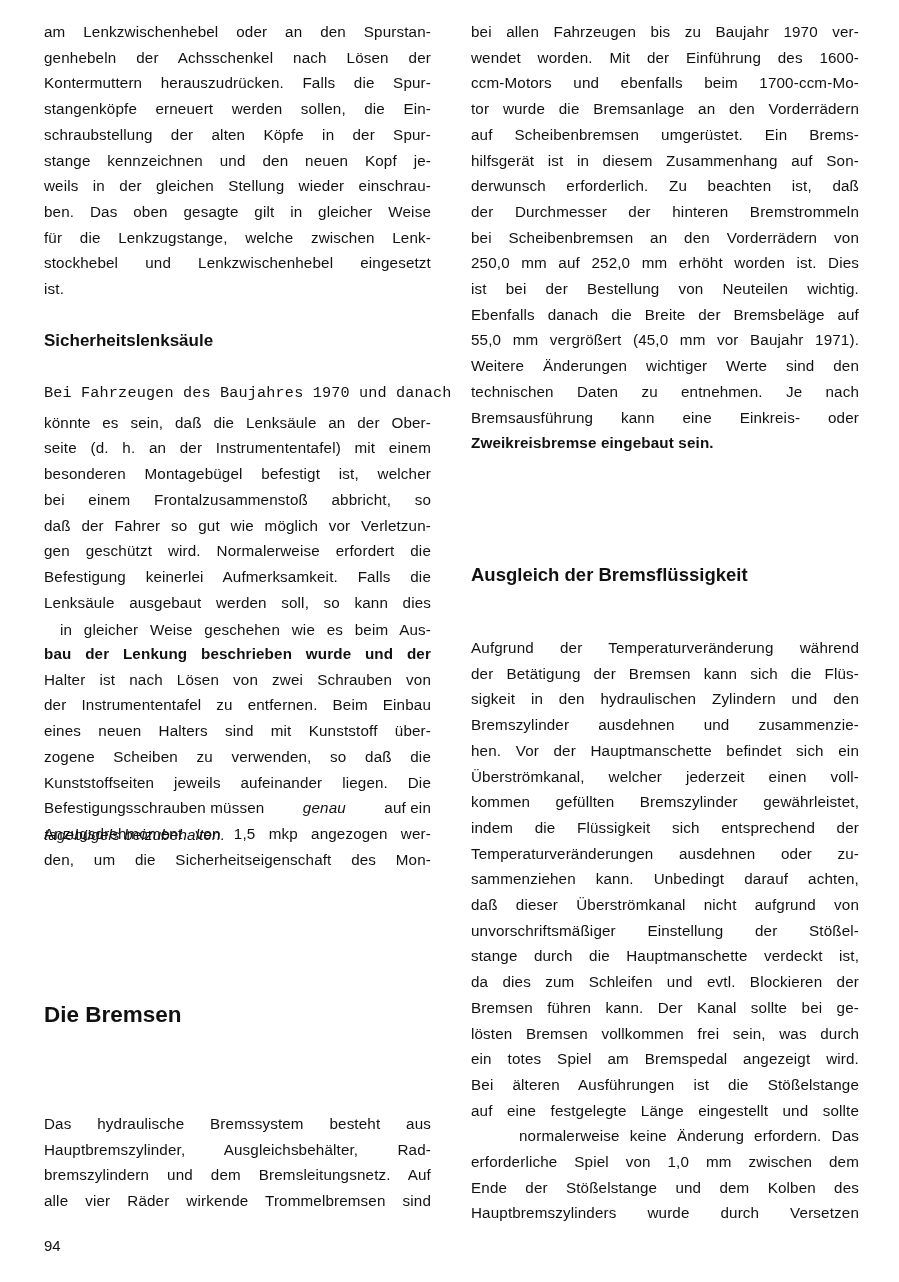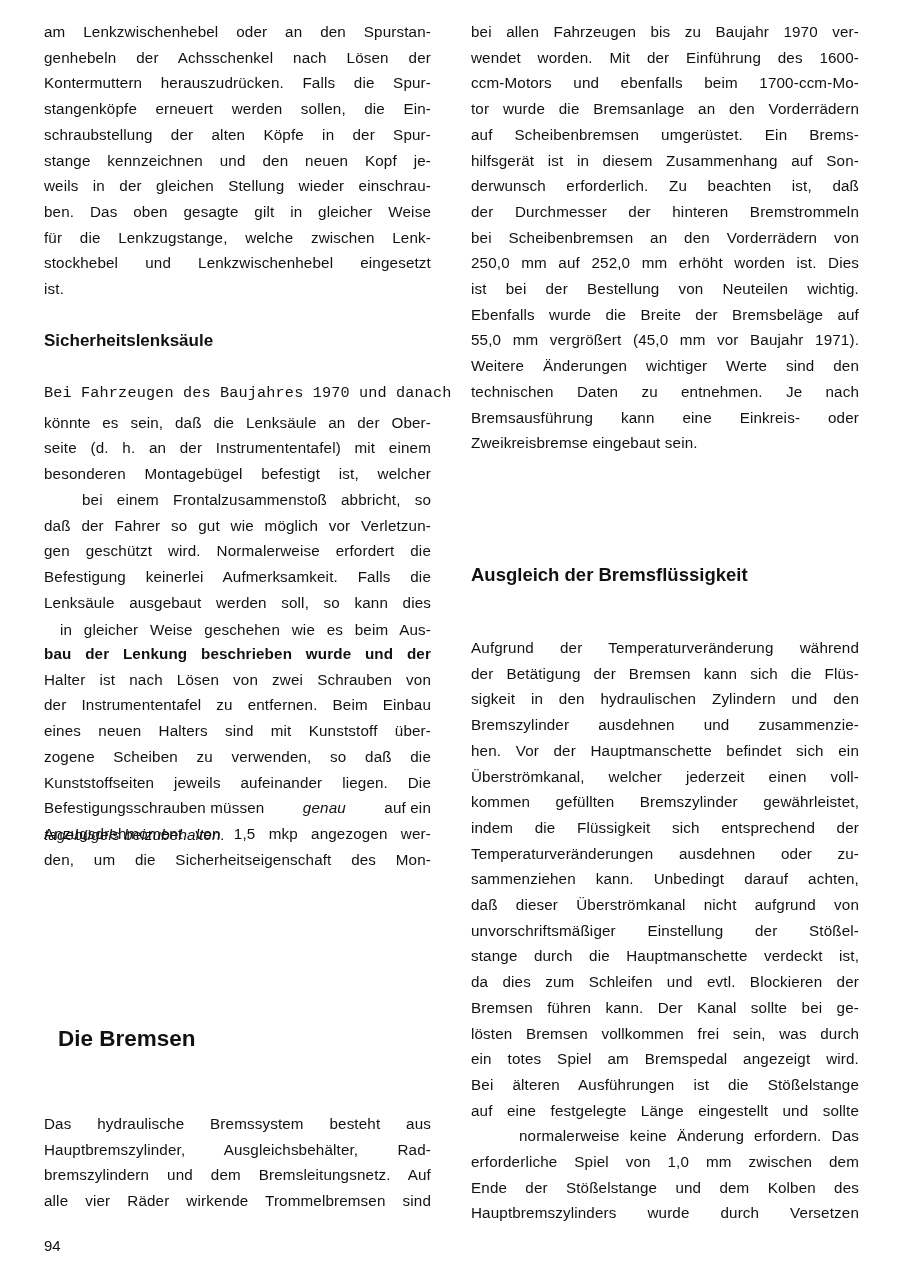--- a/index.html
+++ b/index.html
@@ -38,38 +38,38 @@
       <div class="line" style="top: 228.6px;">für die Lenkzugstange, welche zwischen Lenk-</div>
       <div class="line" style="top: 254.3px;">stockhebel und Lenkzwischenhebel eingesetzt</div>
       <div class="line last" style="top: 280px;">ist.</div>
     </div>
   <div class="h2" style="top:331px;">Sicherheitslenksäule</div>
   <div id="lp2">
       <div class="line" style="top: 384px; font-family: Liberation Mono, monospace;">Bei Fahrzeugen des Baujahres 1970 und danach</div>
       <div class="line" style="top: 413.7px;">könnte es sein, daß die Lenksäule an der Ober-</div>
       <div class="line" style="top: 439.4px;">seite (d. h. an der Instrumententafel) mit einem</div>
       <div class="line" style="top: 465.1px;">besonderen Montagebügel befestigt ist, welcher</div>
-      <div class="line" style="top: 490.8px; margin-left: 38px;">bei einem Frontalzusammenstoß abbricht, so</div>
+      <div class="line" style="top: 490.8px;">bei einem Frontalzusammenstoß abbricht, so</div>
       <div class="line" style="top: 516.5px;">daß der Fahrer so gut wie möglich vor Verletzun-</div>
       <div class="line" style="top: 542.2px;">gen geschützt wird. Normalerweise erfordert die</div>
       <div class="line" style="top: 567.9px;">Befestigung keinerlei Aufmerksamkeit. Falls die</div>
       <div class="line" style="top: 593.6px;">Lenksäule ausgebaut werden soll, so kann dies</div>
       <div class="line" style="top: 621px; margin-left: 16px;">in gleicher Weise geschehen wie es beim Aus-</div>
       <div class="line" style="top: 645px; font-weight: bold;">bau der Lenkung beschrieben wurde und der</div>
       <div class="line" style="top: 670.7px;">Halter ist nach Lösen von zwei Schrauben von</div>
       <div class="line" style="top: 696.4px;">der Instrumententafel zu entfernen. Beim Einbau</div>
       <div class="line" style="top: 722.1px;">eines neuen Halters sind mit Kunststoff über-</div>
       <div class="line" style="top: 747.8px;">zogene Scheiben zu verwenden, so daß die</div>
       <div class="line" style="top: 773.5px;">Kunststoffseiten jeweils aufeinander liegen. Die</div>
       <div class="line" style="top: 799.2px; display: flex; justify-content: space-between; white-space: pre;"><span>Befestigungsschrauben müssen </span><em>genau</em><span> auf ein</span></div>
       <div class="line" style="top: 824.9px;">Anzugsdrehmoment von 1,5 mkp angezogen wer-</div>
       <div class="line" style="top: 850.6px;">den, um die Sicherheitseigenschaft des Mon-</div>
       <div class="line last" style="top: 826px; font-style: italic;">tagebügels beizubehalten.</div>
     </div>
-  <div class="h1" style="top:1026px;margin-left:14px;">Die Bremsen</div>
+  <div class="h1" style="top:1002px;">Die Bremsen</div>
   <div id="lp3">
       <div class="line" style="top: 1115px;">Das hydraulische Bremssystem besteht aus</div>
       <div class="line" style="top: 1140.7px;">Hauptbremszylinder, Ausgleichsbehälter, Rad-</div>
       <div class="line" style="top: 1166.4px;">bremszylindern und dem Bremsleitungsnetz. Auf</div>
       <div class="line" style="top: 1192.1px;">alle vier Räder wirkende Trommelbremsen sind</div>
     </div>
 </div>
 
 <div class="col" id="col-right">
   <div id="rp1">
@@ -77,26 +77,26 @@
       <div class="line" style="top: 48.7px;">wendet worden. Mit der Einführung des 1600-</div>
       <div class="line" style="top: 74.4px;">ccm-Motors und ebenfalls beim 1700-ccm-Mo-</div>
       <div class="line" style="top: 100.1px;">tor wurde die Bremsanlage an den Vorderrädern</div>
       <div class="line" style="top: 125.8px;">auf Scheibenbremsen umgerüstet. Ein Brems-</div>
       <div class="line" style="top: 151.5px;">hilfsgerät ist in diesem Zusammenhang auf Son-</div>
       <div class="line" style="top: 177.2px;">derwunsch erforderlich. Zu beachten ist, daß</div>
       <div class="line" style="top: 202.9px;">der Durchmesser der hinteren Bremstrommeln</div>
       <div class="line" style="top: 228.6px;">bei Scheibenbremsen an den Vorderrädern von</div>
       <div class="line" style="top: 254.3px;">250,0 mm auf 252,0 mm erhöht worden ist. Dies</div>
       <div class="line" style="top: 280px;">ist bei der Bestellung von Neuteilen wichtig.</div>
-      <div class="line" style="top: 305.7px;">Ebenfalls wurde die Breite der Bremsbeläge auf</div>
+      <div class="line" style="top: 305.7px;">Ebenfalls danach die Breite der Bremsbeläge auf</div>
       <div class="line" style="top: 331.4px;">55,0 mm vergrößert (45,0 mm vor Baujahr 1971).</div>
       <div class="line" style="top: 357.1px;">Weitere Änderungen wichtiger Werte sind den</div>
       <div class="line" style="top: 382.8px;">technischen Daten zu entnehmen. Je nach</div>
       <div class="line" style="top: 408.5px;">Bremsausführung kann eine Einkreis- oder</div>
-      <div class="line last" style="top: 434.2px;">Zweikreisbremse eingebaut sein.</div>
+      <div class="line last" style="top: 434.2px; font-weight: bold;">Zweikreisbremse eingebaut sein.</div>
     </div>
   <div class="h2" style="top:564px; font-size:18.5px;">Ausgleich der Bremsflüssigkeit</div>
   <div id="rp2">
       <div class="line" style="top: 639px;">Aufgrund der Temperaturveränderung während</div>
       <div class="line" style="top: 664.7px;">der Betätigung der Bremsen kann sich die Flüs-</div>
       <div class="line" style="top: 690.4px;">sigkeit in den hydraulischen Zylindern und den</div>
       <div class="line" style="top: 716.1px;">Bremszylinder ausdehnen und zusammenzie-</div>
       <div class="line" style="top: 741.8px;">hen. Vor der Hauptmanschette befindet sich ein</div>
       <div class="line" style="top: 767.5px;">Überströmkanal, welcher jederzeit einen voll-</div>
       <div class="line" style="top: 793.2px;">kommen gefüllten Bremszylinder gewährleistet,</div>

